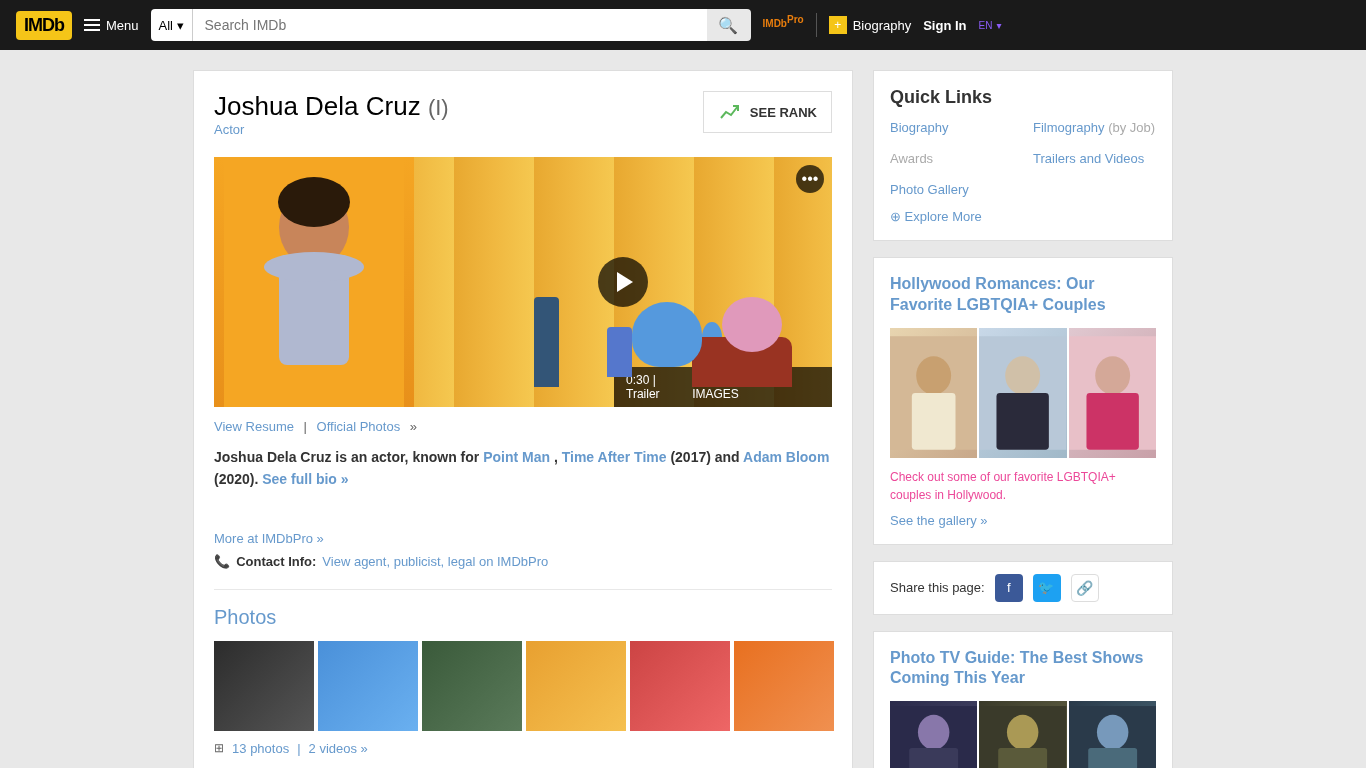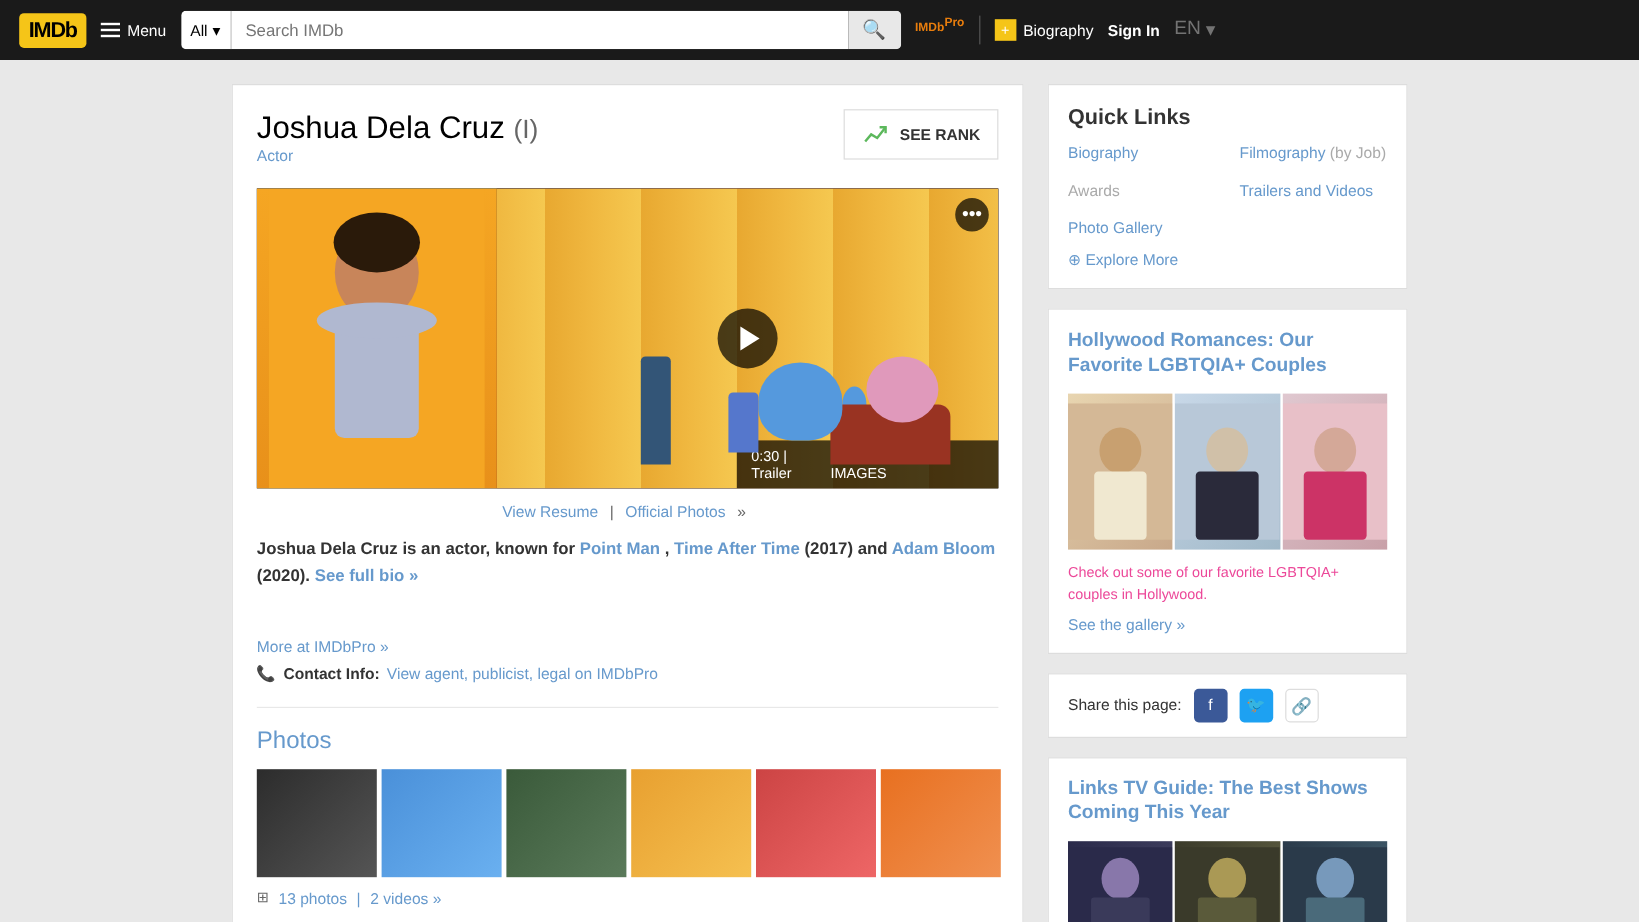--- a/index.html
+++ b/index.html
@@ -83,21 +83,21 @@
     .watchlist-icon {
       width: 18px;
       height: 18px;
       background: #f5c518;
       display: flex;
       align-items: center;
       justify-content: center;
       font-size: 12px;
     }
     .signin-btn { color: #fff; cursor: pointer; font-size: 13px; font-weight: bold; }
-    .lang-btn { color: #737373; cursor: pointer; font-size: 16px; display: flex; align-items: flex-start; gap: 4px; }
+    .lang-btn { color: #8b5cf6; cursor: pointer; font-size: 10px; display: flex; align-items: center; gap: 4px; }
 
     
     .page-wrapper {
       max-width: 1180px;
       margin: 0 auto;
       padding: 20px 0;
       display: flex;
       gap: 20px;
       justify-content: center;
     }
@@ -228,21 +228,20 @@
       align-items: center;
       padding: 6px 12px;
       color: #fff;
       font-size: 12px;
     }
 
     
     .links-bar {
       margin-bottom: 12px;
       font-size: 13px;
-      text-align: center;
     }
     .links-bar a { color: #6699cc; text-decoration: none; }
     .links-bar span { color: #666; margin: 0 6px; }
 
     
     .bio-text {
       font-size: 14px;
       line-height: 1.6;
       color: #333;
       margin-bottom: 16px;
@@ -626,21 +625,21 @@
     </div>
 
     <div class="share-box">
       <span>Share this page:</span>
       <div class="share-icon fb-icon">f</div>
       <div class="share-icon tw-icon">🐦</div>
       <div class="link-icon">🔗</div>
     </div>
 
     <div class="sidebar-section">
-      <h3 class="sidebar-section-title">Links TV Guide: The Best Shows Coming This Year</h3>
+      <h3 class="sidebar-section-title">Photo TV Guide: The Best Shows Coming This Year</h3>
       <div class="fall-tv-images">
         <div class="fall-tv-img">
           <svg width="100%" height="80" viewBox="0 0 100 80">
             <rect width="100" height="80" fill="#2a2a4a"></rect>
             <ellipse cx="50" cy="30" rx="18" ry="20" fill="#8877aa"></ellipse>
             <rect x="22" y="48" width="56" height="32" rx="3" fill="#3a3a5a"></rect>
           </svg>
         </div>
         <div class="fall-tv-img">
           <svg width="100%" height="80" viewBox="0 0 100 80">

